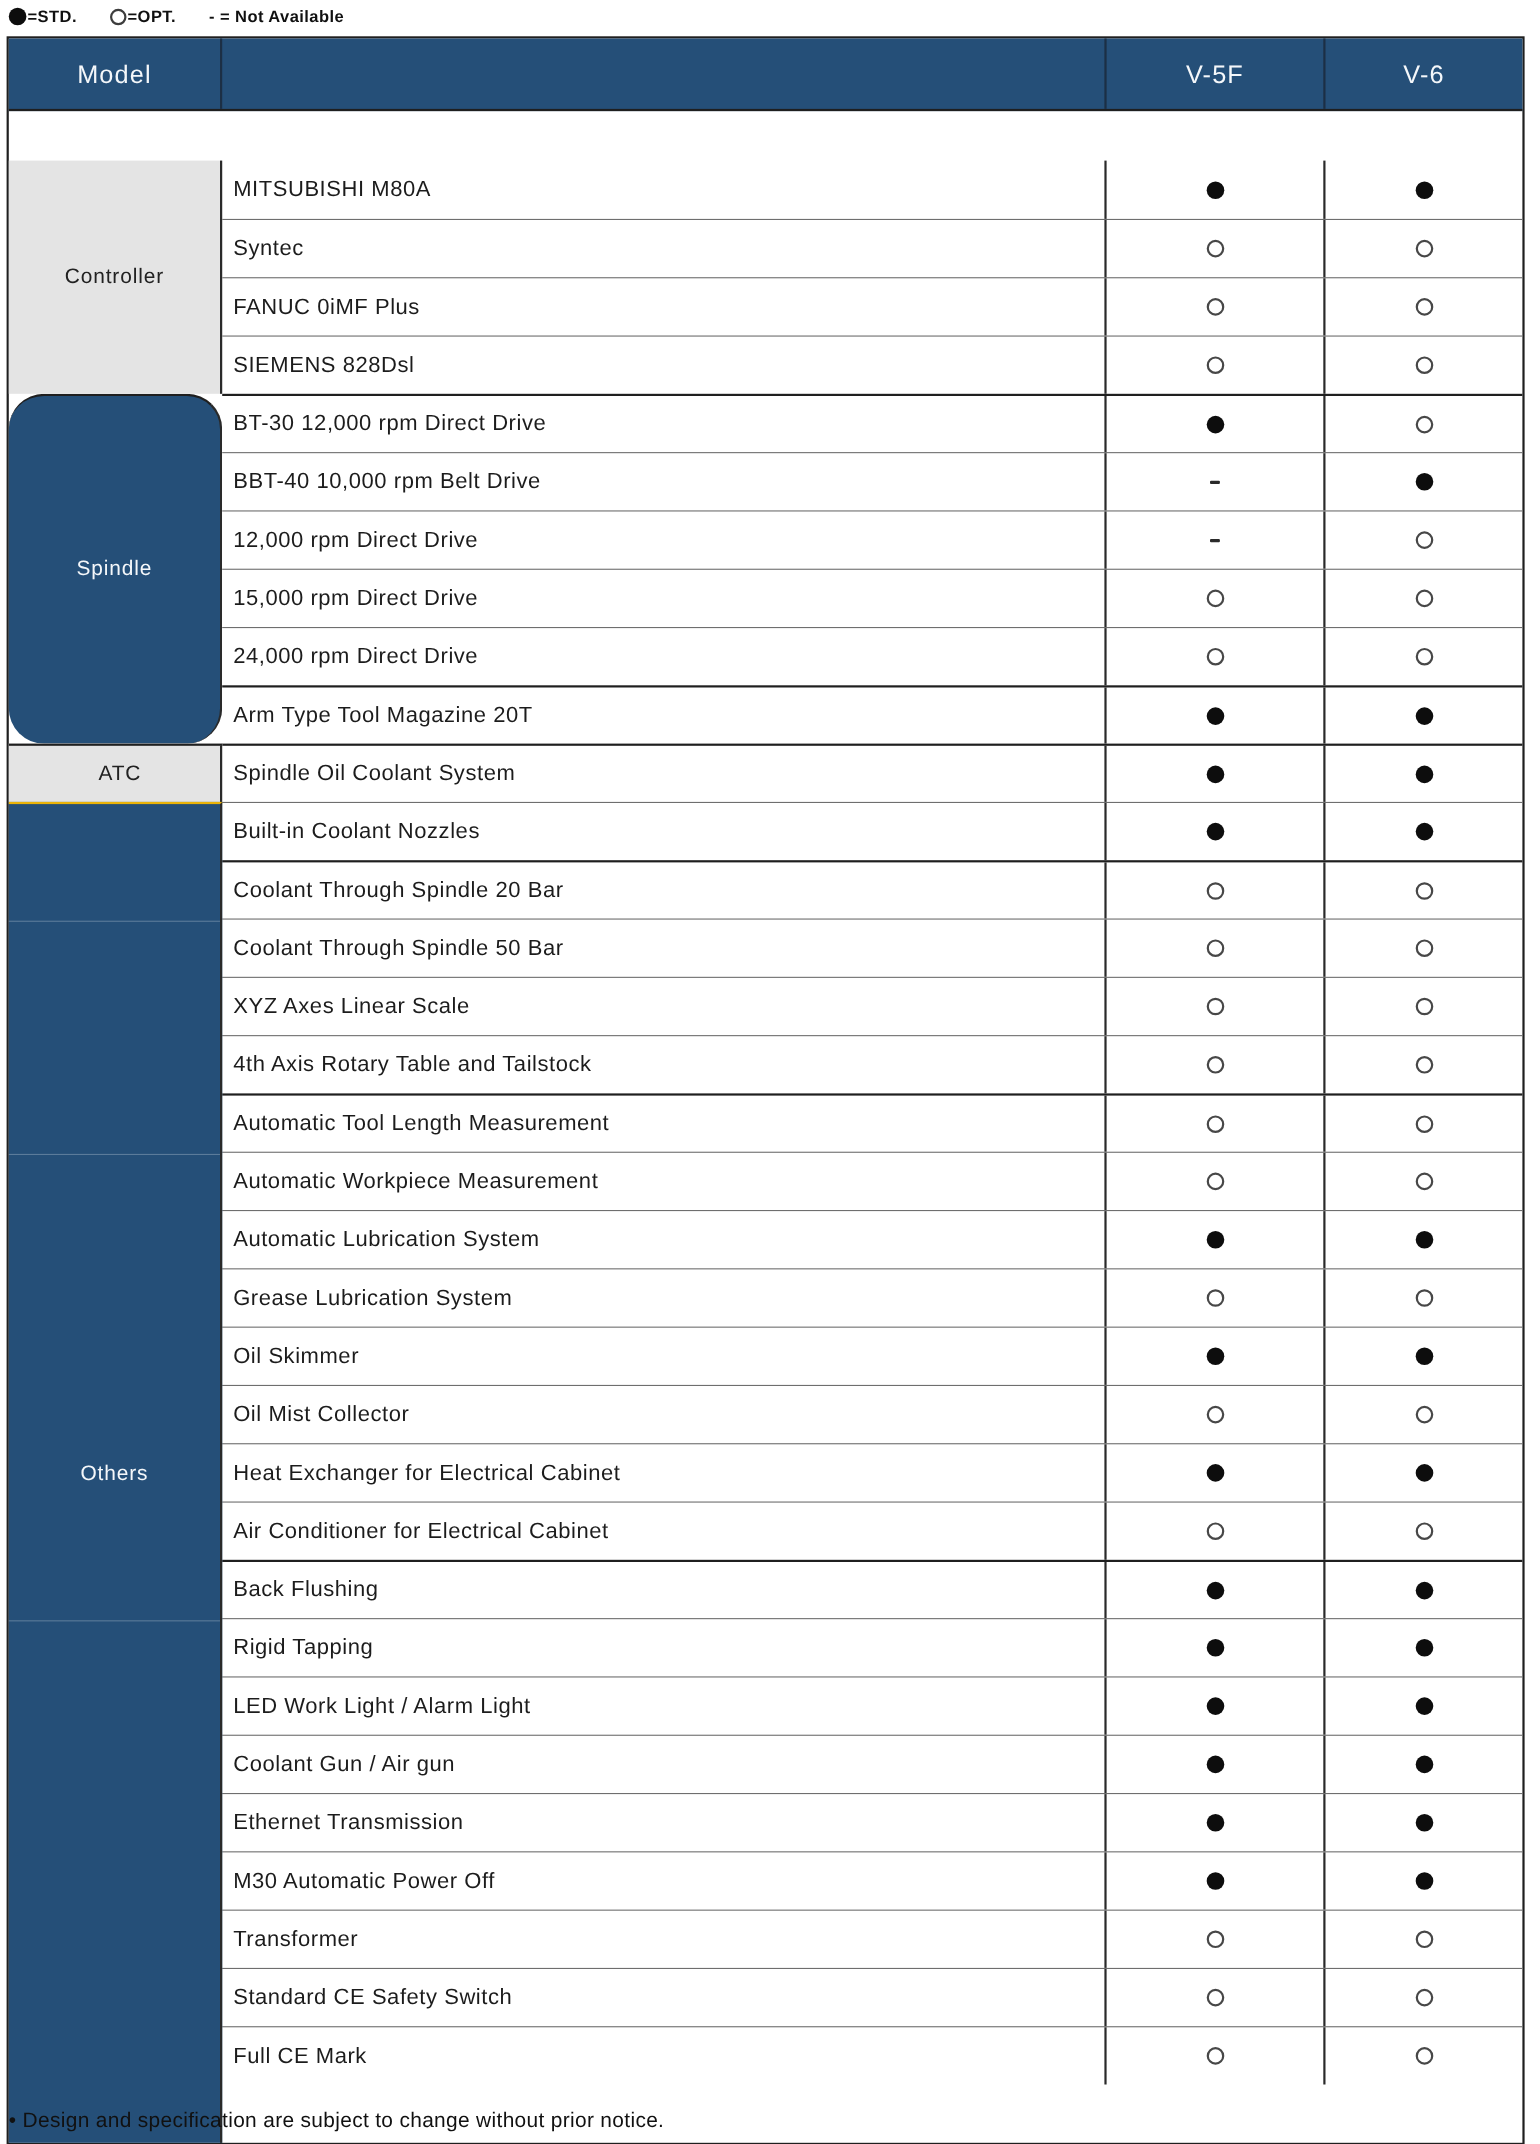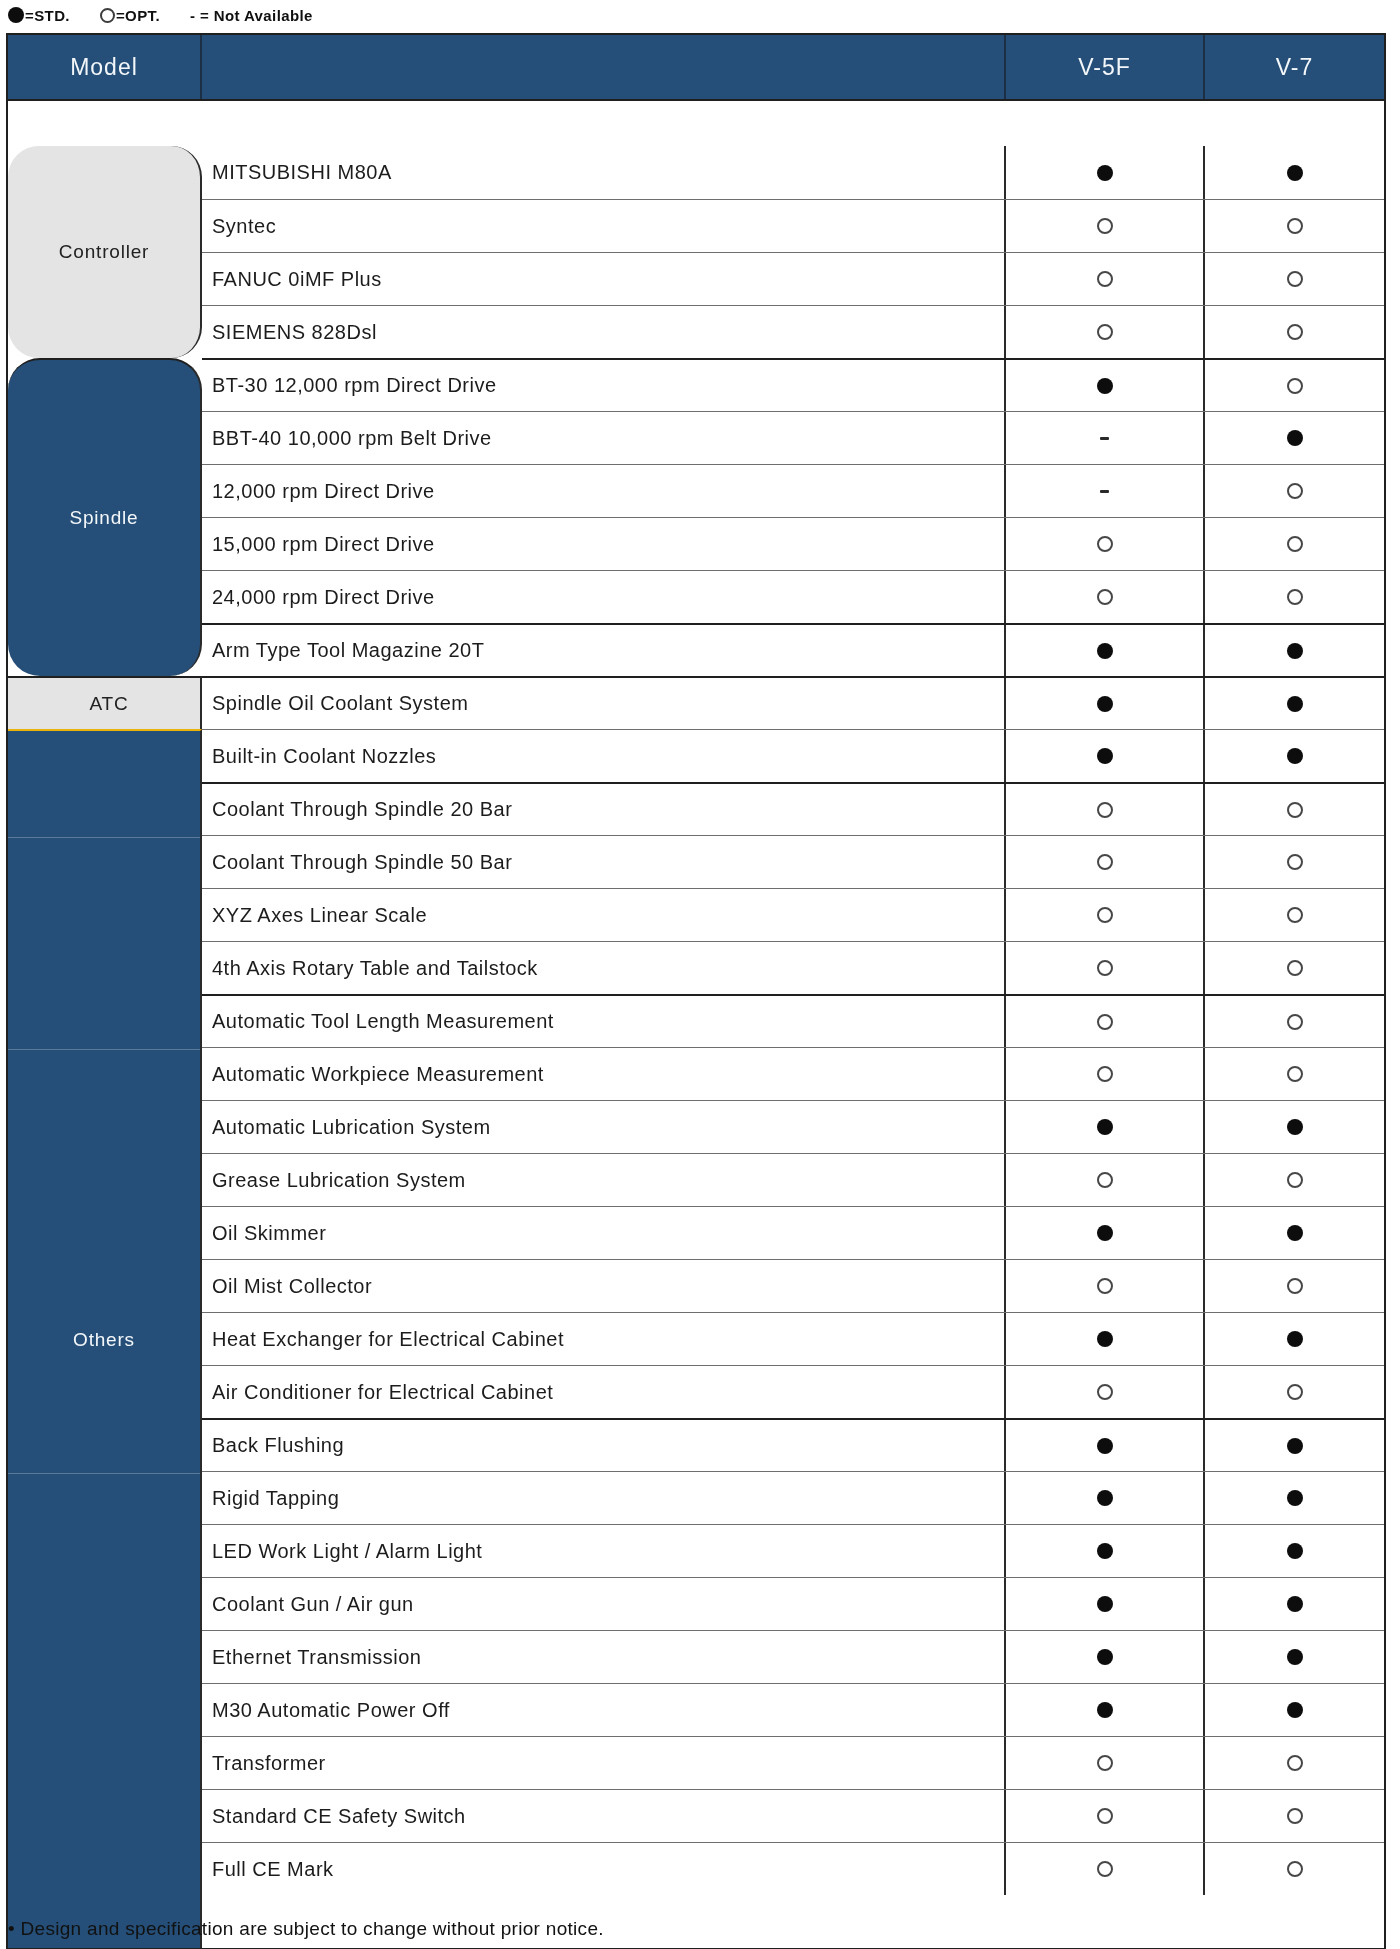--- a/index.html
+++ b/index.html
@@ -25,21 +25,21 @@
   .th.c-v5f{width:199px;border-right:2px solid #1c2f45;}
   .th.c-v6{width:179px;}
   
   .tbody{position:relative;height:1802px;}
   
   .cat-layer{position:absolute;left:0;top:0;width:194px;height:1802px;}
   .cat{position:relative;display:flex;align-items:center;justify-content:center;
        font-size:19px;letter-spacing:.8px;border-right:2px solid #2a2a2a;}
   .cat.gray{background:#e4e4e4;color:#222;}
   .cat.blue{background:#254f78;color:#f4f7fa;}
-  .cat.h-controller{height:212px;border-radius:31px;}
+  .cat.h-controller{height:212px;}
   .cat.h-spindle{height:318px;border-top:2px solid #1f1f1f;border-radius:32px;}
   .cat.h-atc{height:53px;border-top:2px solid #1f1f1f;padding-left:10px;}
   .cat.h-others{height:1219px;border-top:2px solid #eab308;}
   .subline{position:absolute;left:0;right:0;height:1px;background:rgba(255,255,255,0.25);}
   .sub-1{top:106px;} .sub-2{top:318px;} .sub-3{top:742px;}
   
   .rows{margin-left:194px;margin-top:45px;}
   .row{display:flex;height:53px;border-top:1px solid #6e6e6e;}
   .row.first{border-top:none;}
   .row.sec{border-top:2px solid #1f1f1f;}
@@ -71,21 +71,21 @@
       <span>=OPT.</span>
     </span>
     <span class="leg-item">- = Not Available</span>
   </div>
 
   <div class="spec-table">
     <div class="thead">
       <div class="th c-cat">Model</div>
       <div class="th c-feat"></div>
       <div class="th c-v5f">V-5F</div>
-      <div class="th c-v6">V-7</div>
+      <div class="th c-v6">V-6</div>
     </div>
 
     <div class="tbody">
 
       <div class="cat-layer">
         <div class="cat gray h-controller">
             <span>Controller</span>
           </div>
         <div class="cat blue h-spindle">
             <span>Spindle</span>

